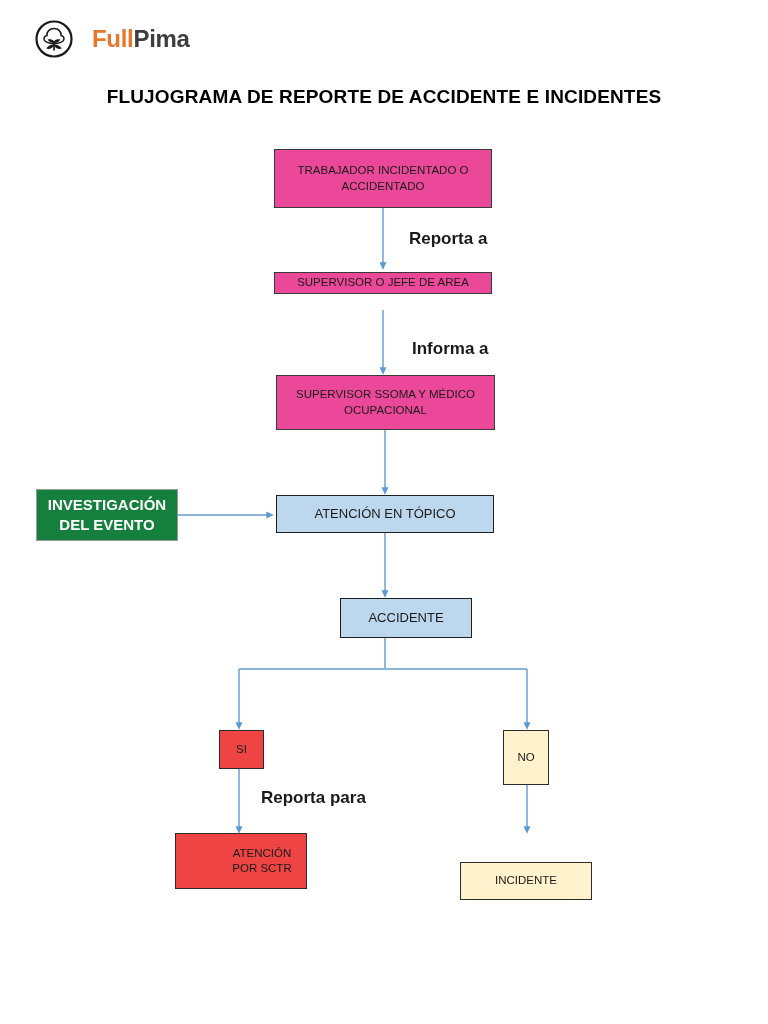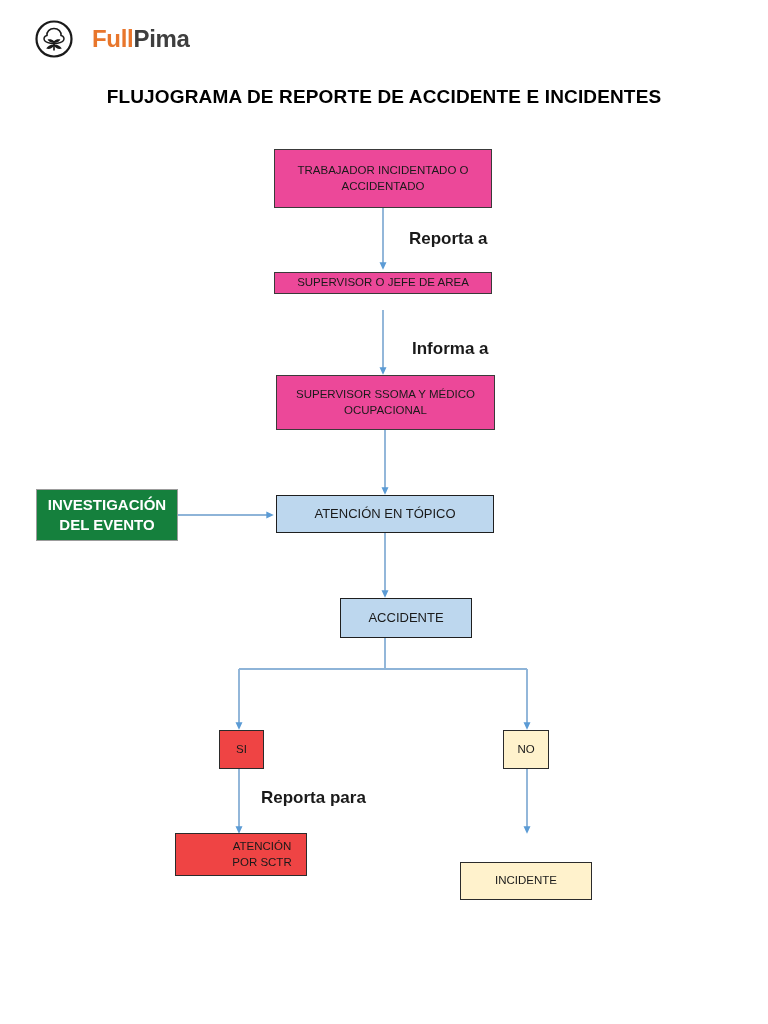--- a/index.html
+++ b/index.html
@@ -178,23 +178,23 @@
   <div class="node node-peach" style="left:276px; top:375px; width:219px; height:55px;">SUPERVISOR SSOMA Y MÉDICO OCUPACIONAL</div>
 
   <div class="node node-orange" style="left:36px; top:489px; width:142px; height:52px;">INVESTIGACIÓN DEL EVENTO</div>
 
   <div class="node node-blue" style="left:276px; top:495px; width:218px; height:38px;">ATENCIÓN EN TÓPICO</div>
 
   <div class="node node-blue" style="left:320px; top:598px; width:132px; height:40px;margin-left:20px;">ACCIDENTE</div>
 
   <div class="node node-green" style="left:219px; top:730px; width:45px; height:39px;">SI</div>
 
-  <div class="node node-yellow" style="left:503px; top:730px; width:46px; height:39px;">NO</div>
-
-  <div class="node node-green" style="left:175px; top:833px; width:132px; height:43px;padding-left:48px;">ATENCIÓN POR SCTR</div>
+  <div class="node node-yellow" style="left:503px; top:730px; width:46px; height:55px;">NO</div>
+
+  <div class="node node-green" style="left:175px; top:833px; width:132px; height:56px;padding-left:48px;">ATENCIÓN POR SCTR</div>
 
   <div class="node node-yellow" style="left:460px; top:833px; width:132px; height:38px;margin-top:29px;">INCIDENTE</div>
 
   <div class="edge-label" style="left:409px; top:229px;">Reporta a</div>
 
   <div class="edge-label" style="left:412px; top:339px;">Informa a</div>
 
   <div class="edge-label" style="left:261px; top:788px;">Reporta para</div>
 
 </div>

